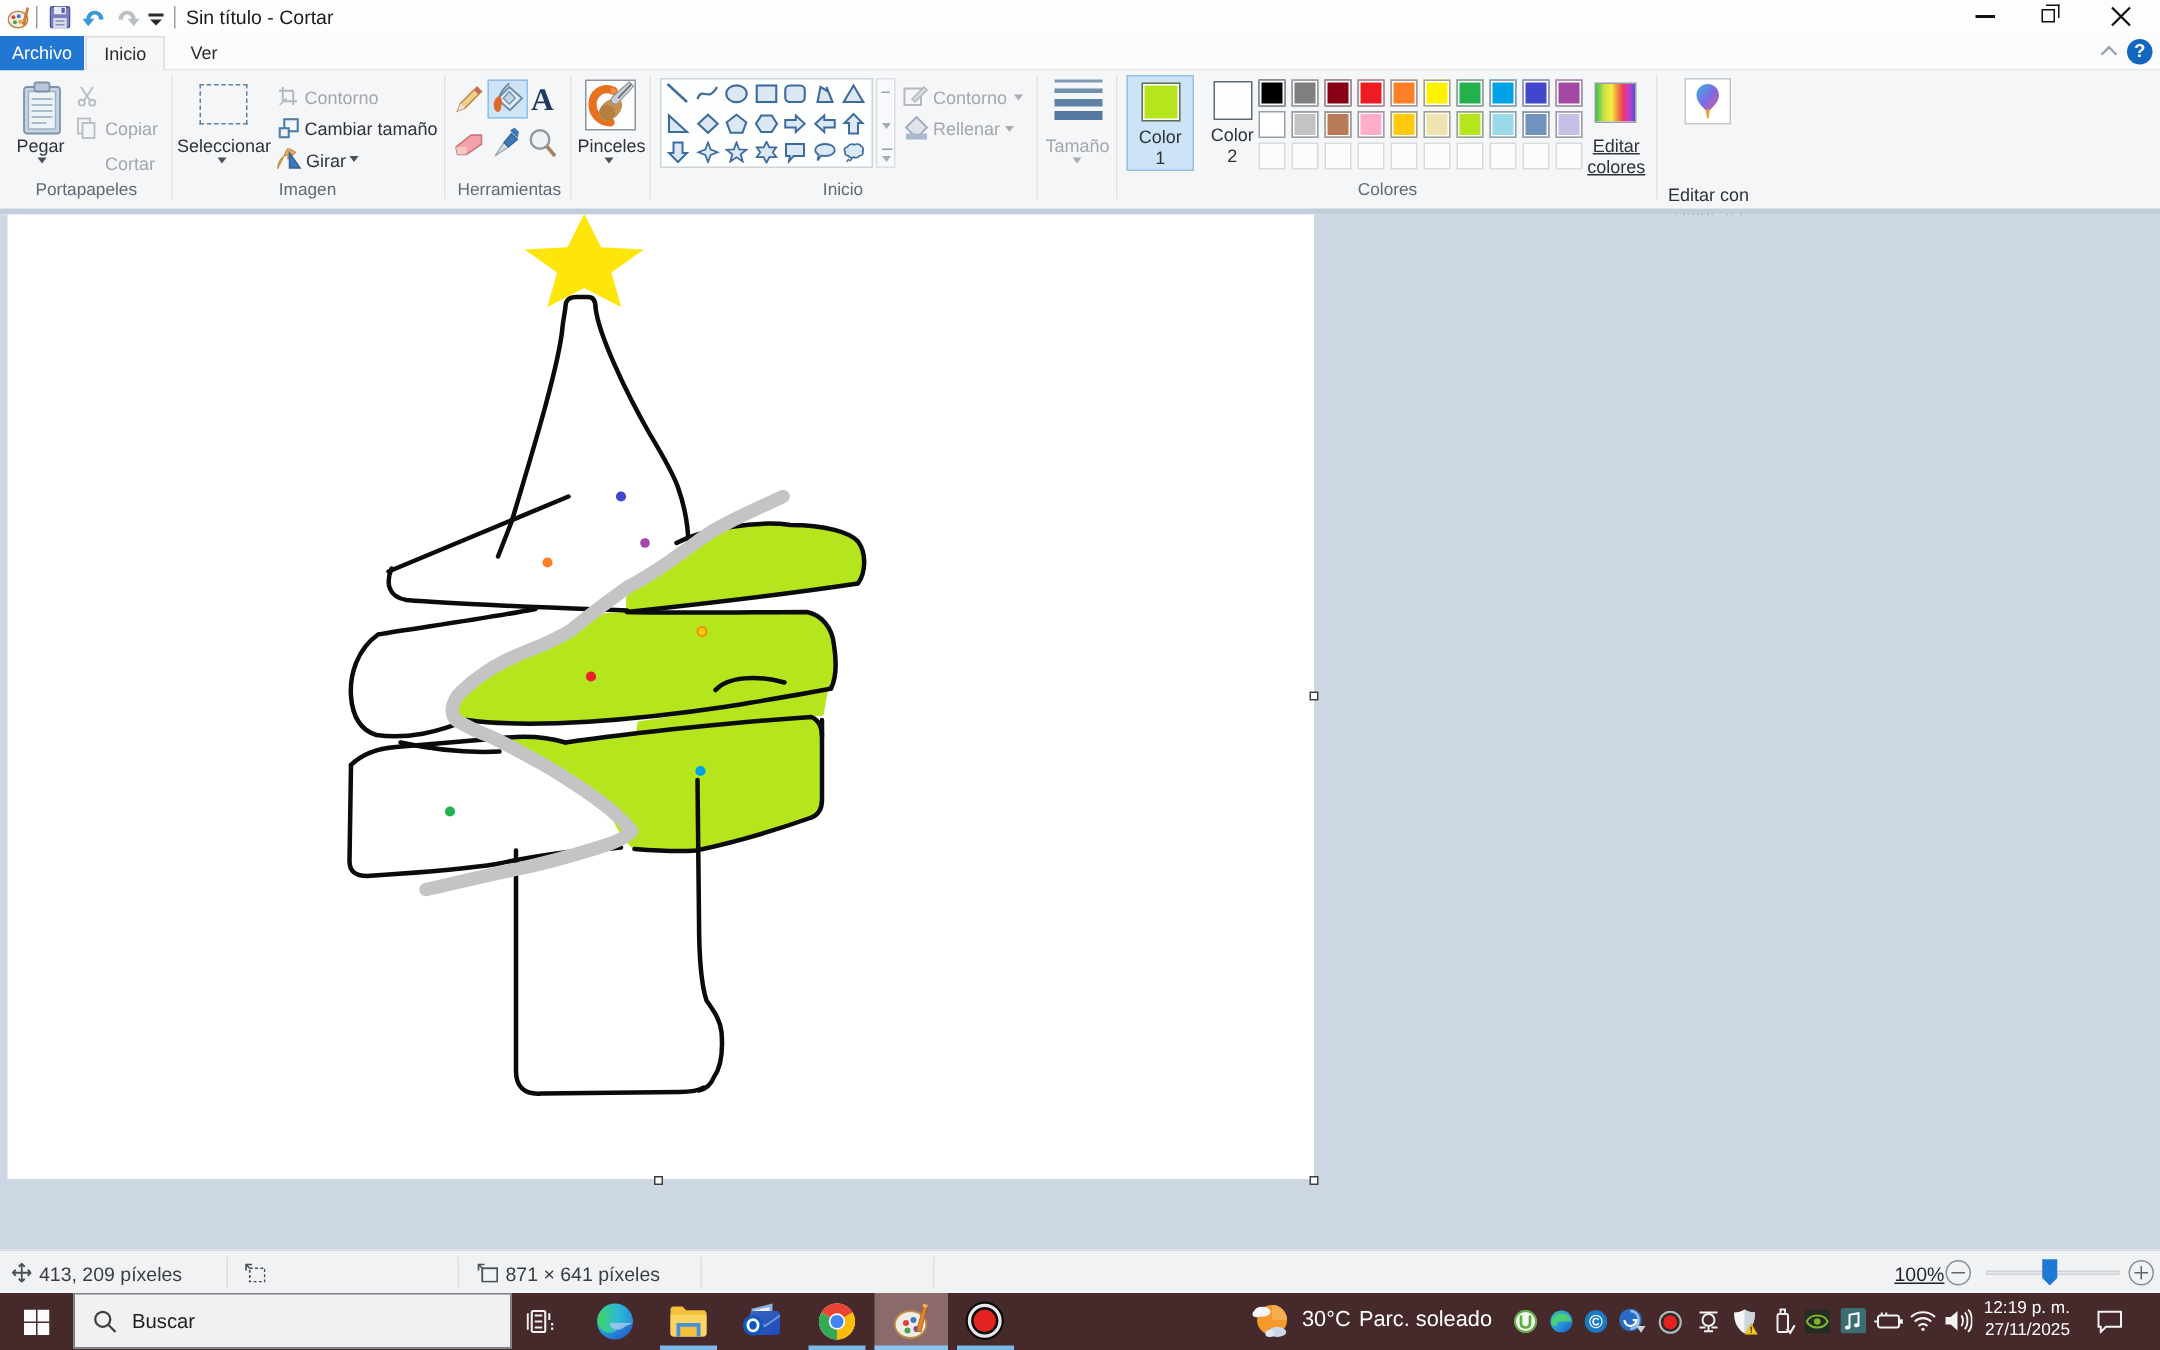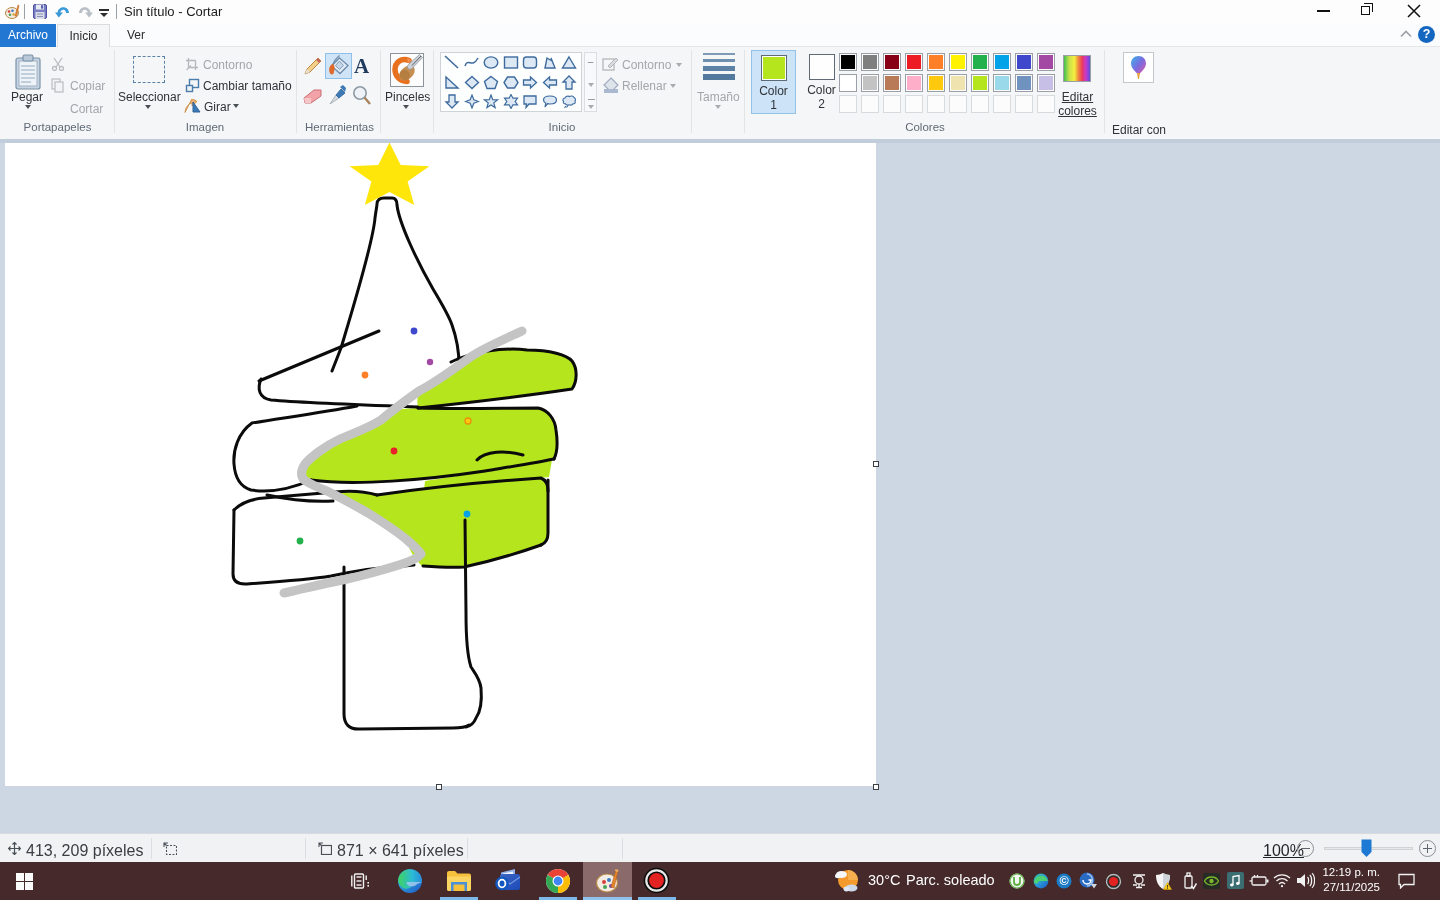--- a/index.html
+++ b/index.html
@@ -27,21 +27,21 @@
 .glabel { font-size:11.5px; color:#5f6a76; text-align:center; top:74px; }
 .btxt { font-size:12px; color:#2f3338; }
 .gtxt { font-size:12px; color:#a3a7ab; }
 .darr { width:0; height:0; border-left:3.5px solid transparent; border-right:3.5px solid transparent; border-top:4px solid #494f55; }
 .garr { border-top-color:#a8acb0; }
 
 #workarea { left:0; top:143px; width:1440px; height:690px; background:#ccd7e3; }
 #paintcanvas { left:5px; top:0px; width:871px; height:643px; background:#ffffff; }
 .handle { width:6px; height:6px; background:#fff; border:1.5px solid #3c4043; }
 
-#statusbar { left:0; top:833px; width:1440px; height:29px; background:#f1f2f3; border-top:1px solid #d8dbde; font-size:16px; color:#3a3e42; }
+#statusbar { left:0; top:833px; width:1440px; height:29px; background:#f1f2f3; border-top:1px solid #d8dbde; font-size:13px; color:#3a3e42; }
 .ssep { top:4px; width:1px; height:21px; background:#dcdfe2; }
 
 #taskbar { left:0; top:862px; width:1440px; height:38px; background:#45292b; }
 #searchbox { left:49px; top:0px; width:292px; height:37px; background:#f1f1f1; border:1px solid #7a7f84; display:flex; align-items:center; }
 #searchbox span { color:#1f1f1f; font-size:13.5px; margin-left:10px; }
 .tbicon { top:0; width:49px; height:37px; display:flex; align-items:center; justify-content:center; }
 .runline { top:35px; height:3px; background:#7cb8e8; }
 .traytxt { color:#fff; font-size:13px; }
 </style>
 </head>
@@ -473,20 +473,27 @@
   </div>
 </div>
 
 <div class="abs" id="taskbar">
   <svg class="abs" style="left:16px; top:11px;" width="17" height="17" viewBox="0 0 17 17" fill="#fbfbfb">
     <rect x="0" y="0" width="8" height="8"></rect>
       <rect x="9" y="0" width="8" height="8"></rect>
       <rect x="0" y="9" width="8" height="8"></rect>
       <rect x="9" y="9" width="8" height="8"></rect>
   </svg>
+  <div class="abs" id="searchbox">
+    <svg style="margin-left:12px;" width="16" height="16" viewBox="0 0 16 16">
+        <circle cx="6.5" cy="6.5" r="5" fill="none" stroke="#3c4043" stroke-width="1.5"></circle>
+        <line x1="10.2" y1="10.2" x2="15" y2="15" stroke="#3c4043" stroke-width="1.5"></line>
+      </svg>
+    <span>Buscar</span>
+  </div>
   <svg class="abs" style="left:351px; top:11px;" width="18" height="16" viewBox="0 0 18 16" fill="none" stroke="#f2f2f2" stroke-width="1.4">
     <rect x="3.5" y="1" width="9" height="14" rx="1"></rect>
     <line x1="0.8" y1="2.5" x2="0.8" y2="13.5"></line>
       <line x1="15.2" y1="2.5" x2="15.2" y2="7"></line>
     <rect x="16.4" y="9" width="1.6" height="1.6" fill="#f2f2f2" stroke="none"></rect>
       <rect x="16.4" y="12" width="1.6" height="1.6" fill="#f2f2f2" stroke="none"></rect>
     <line x1="5.5" y1="4" x2="10.5" y2="4"></line>
       <line x1="5.5" y1="8" x2="10.5" y2="8"></line>
       <line x1="5.5" y1="12" x2="10.5" y2="12"></line>
   </svg>

